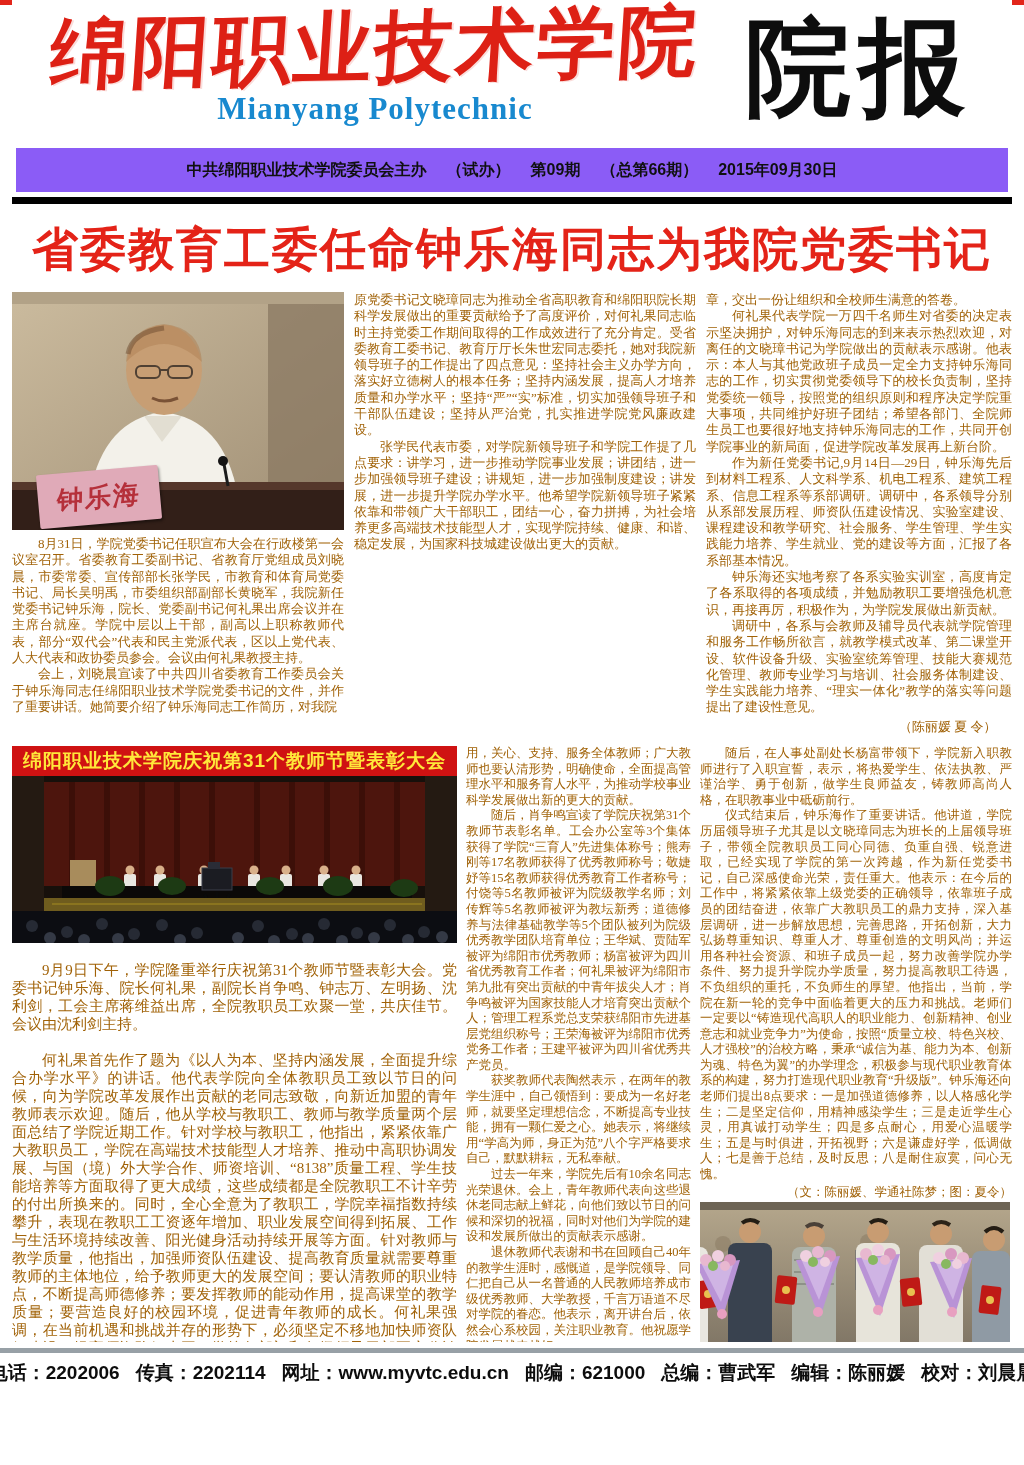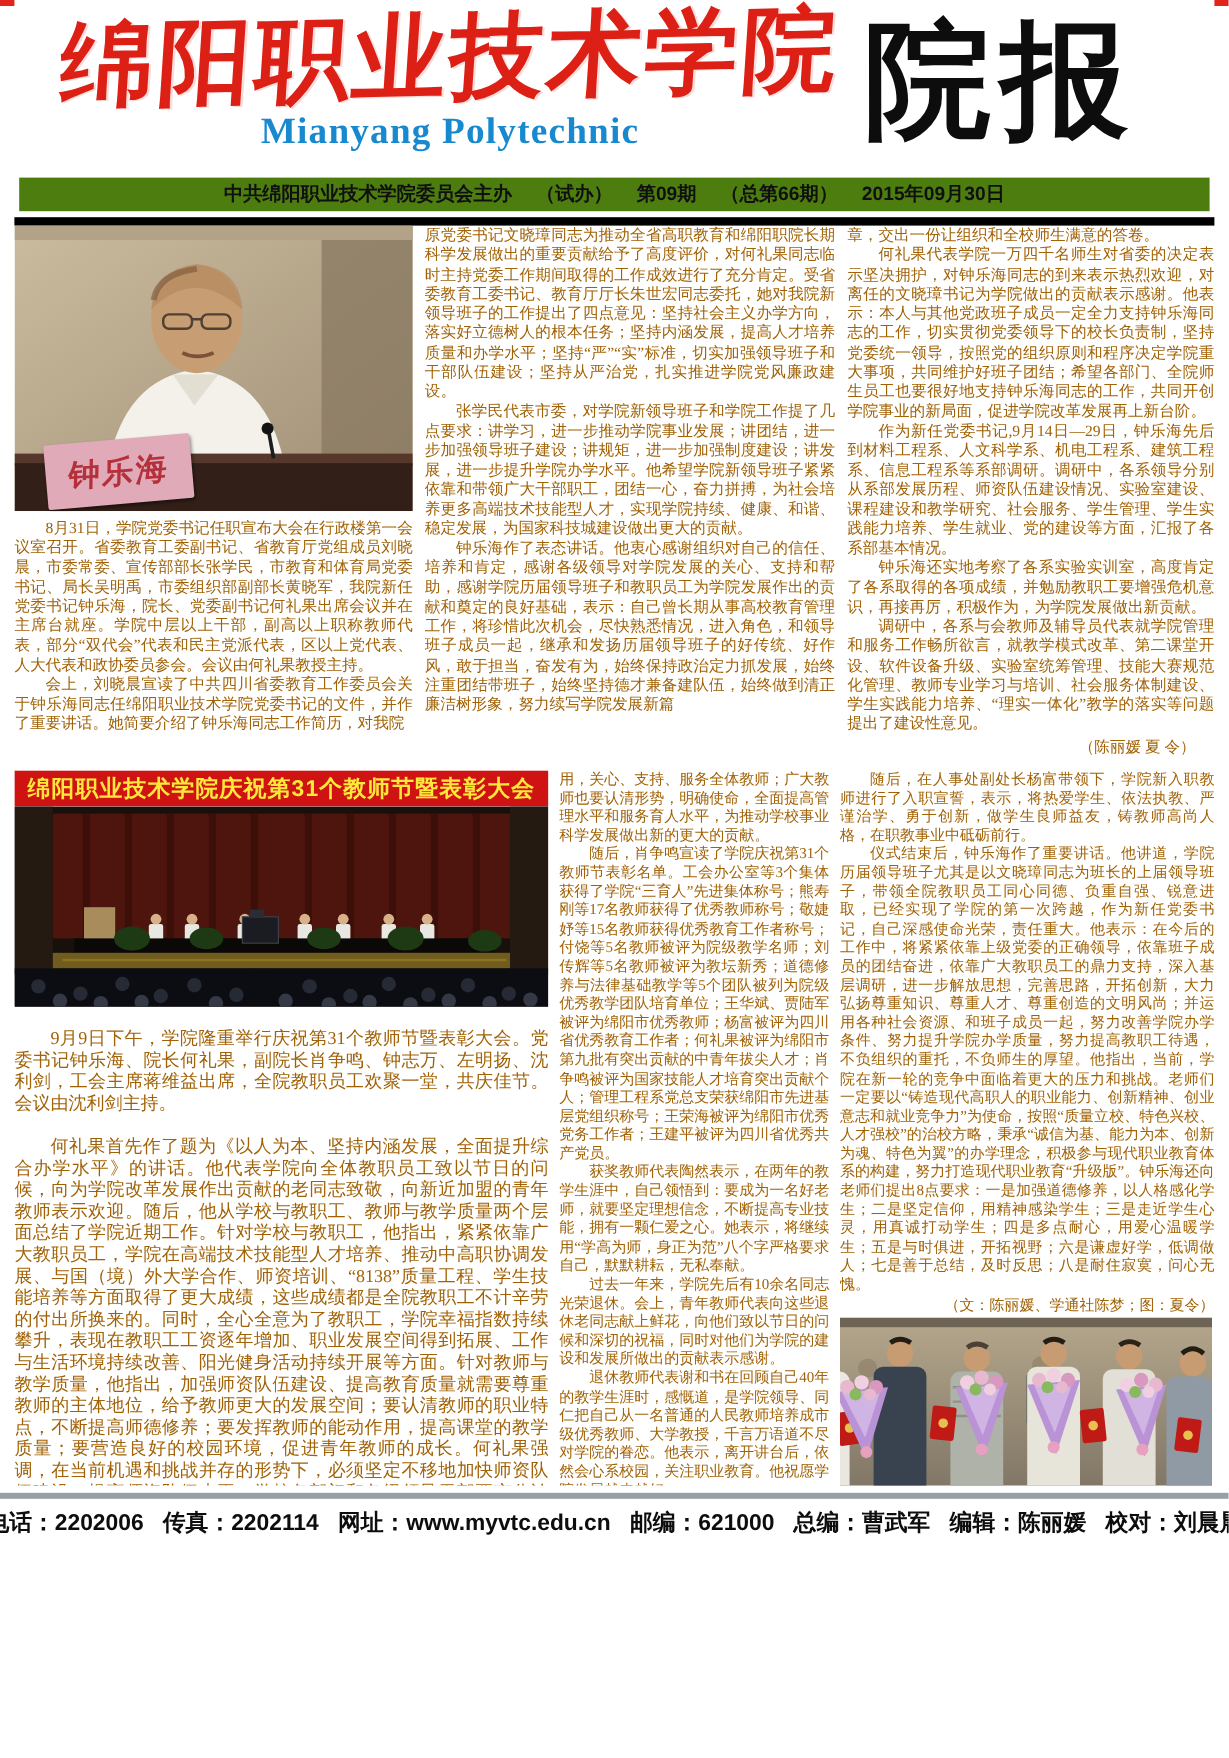--- a/index.html
+++ b/index.html
@@ -8,24 +8,24 @@
   .corner-mark{position:absolute;top:0;width:12px;height:5px;background:#e2251a;}
   .corner-mark.left{left:0;} .corner-mark.right{right:0;}
 
   
   .masthead{display:flex;align-items:flex-start;padding:8px 26px 0 30px;height:138px;}
   .masthead-left{width:690px;text-align:center;}
   .title-cn{font-size:78px;font-weight:bold;color:#dd2015;line-height:1.02;letter-spacing:3px;
             font-family:"Liberation Serif","DejaVu Serif",serif;
             transform:skewX(-5deg) rotate(-1.2deg);text-shadow:2px 1px 0 #e8564a33;}
   .title-en{font-size:31px;font-weight:bold;color:#1889cf;margin-top:3px;letter-spacing:1px;}
-  .paper-name{flex:1;text-align:left;font-size:106px;line-height:1.12;font-weight:900;color:#0d0d0d;
+  .paper-name{flex:1;text-align:center;font-size:106px;line-height:1.12;font-weight:900;color:#0d0d0d;
               font-family:"Liberation Sans","DejaVu Sans",sans-serif;letter-spacing:8px;}
 
-  .info-bar{margin:2px 16px 0;background:#4d7c0f;height:28px;display:flex;align-items:center;
+  .info-bar{margin:2px 16px 0;background:#8b5cf6;height:44px;display:flex;align-items:center;
             justify-content:center;gap:20px;font-family:"Liberation Sans","DejaVu Sans",sans-serif;
             font-weight:bold;font-size:16px;color:#101010;}
   .rule-black{height:7px;background:#000;margin:5px 12px 0;}
 
   
   .headline1{margin:15px 8px 11px;text-align:center;font-family:"Liberation Sans","DejaVu Sans",sans-serif;
              font-weight:900;font-size:46px;color:#e42318;letter-spacing:2px;white-space:nowrap;}
   .headline2{margin:9px 8px 12px;text-align:center;font-family:"Liberation Sans","DejaVu Sans",sans-serif;
              font-weight:900;font-size:51px;color:#e81c86;letter-spacing:5px;white-space:nowrap;}
 
@@ -85,20 +85,21 @@
 
   <div class="info-bar">
     <span>中共绵阳职业技术学院委员会主办</span>
     <span>（试办）</span>
     <span>第09期</span>
     <span>（总第66期）</span>
     <span>2015年09月30日</span>
   </div>
   <div class="rule-black"></div>
 
+  <h1 class="headline1">省委教育工委任命钟乐海同志为我院党委书记</h1>
   <div class="article article1">
     <div class="a1-col1">
       <div class="photo1">
         <svg width="332" height="238" viewBox="0 0 332 238">
           <defs>
             <linearGradient id="p1bg" x1="0" y1="0" x2="1" y2="1">
               <stop offset="0" stop-color="#cbbb9e"></stop>
                 <stop offset="1" stop-color="#9f8e74"></stop>
             </linearGradient>
           </defs>
@@ -124,21 +125,20 @@
         <div class="nameplate">
           <span class="nameplate-text">钟乐海</span>
         </div>
       </div>
       <p class="ind">8月31日，学院党委书记任职宣布大会在行政楼第一会议室召开。省委教育工委副书记、省教育厅党组成员刘晓晨，市委常委、宣传部部长张学民，市教育和体育局党委书记、局长吴明禹，市委组织部副部长黄晓军，我院新任党委书记钟乐海，院长、党委副书记何礼果出席会议并在主席台就座。学院中层以上干部，副高以上职称教师代表，部分“双代会”代表和民主党派代表，区以上党代表、人大代表和政协委员参会。会议由何礼果教授主持。</p>
       <p class="ind">会上，刘晓晨宣读了中共四川省委教育工作委员会关于钟乐海同志任绵阳职业技术学院党委书记的文件，并作了重要讲话。她简要介绍了钟乐海同志工作简历，对我院</p>
     </div>
     <div class="a1-col2">
       <p>原党委书记文晓璋同志为推动全省高职教育和绵阳职院长期科学发展做出的重要贡献给予了高度评价，对何礼果同志临时主持党委工作期间取得的工作成效进行了充分肯定。受省委教育工委书记、教育厅厅长朱世宏同志委托，她对我院新领导班子的工作提出了四点意见：坚持社会主义办学方向，落实好立德树人的根本任务；坚持内涵发展，提高人才培养质量和办学水平；坚持“严”“实”标准，切实加强领导班子和干部队伍建设；坚持从严治党，扎实推进学院党风廉政建设。</p>
       <p class="ind">张学民代表市委，对学院新领导班子和学院工作提了几点要求：讲学习，进一步推动学院事业发展；讲团结，进一步加强领导班子建设；讲规矩，进一步加强制度建设；讲发展，进一步提升学院办学水平。他希望学院新领导班子紧紧依靠和带领广大干部职工，团结一心，奋力拼搏，为社会培养更多高端技术技能型人才，实现学院持续、健康、和谐、稳定发展，为国家科技城建设做出更大的贡献。</p>
-      <p class="ind">钟乐海作了表态讲话。他衷心感谢组织对自己的信任、培养和肯定，感谢各级领导对学院发展的关心、支持和帮助，感谢学院历届领导班子和教职员工为学院发展作出的贡献和奠定的良好基础，表示：自己曾长期从事高校教育管理工作，将珍惜此次机会，尽快熟悉情况，进入角色，和领导班子成员一起，继承和发扬历届领导班子的好传统、好作风，敢于担当，奋发有为，始终保持政治定力抓发展，始终注重团结带班子，始终坚持德才兼备建队伍，始终做到清正廉洁树形象，努力续写学院发展新篇</p>
     </div>
     <div class="a1-col3">
       <p>章，交出一份让组织和全校师生满意的答卷。</p>
       <p class="ind">何礼果代表学院一万四千名师生对省委的决定表示坚决拥护，对钟乐海同志的到来表示热烈欢迎，对离任的文晓璋书记为学院做出的贡献表示感谢。他表示：本人与其他党政班子成员一定全力支持钟乐海同志的工作，切实贯彻党委领导下的校长负责制，坚持党委统一领导，按照党的组织原则和程序决定学院重大事项，共同维护好班子团结；希望各部门、全院师生员工也要很好地支持钟乐海同志的工作，共同开创学院事业的新局面，促进学院改革发展再上新台阶。</p>
       <p class="ind">作为新任党委书记,9月14日—29日，钟乐海先后到材料工程系、人文科学系、机电工程系、建筑工程系、信息工程系等系部调研。调研中，各系领导分别从系部发展历程、师资队伍建设情况、实验室建设、课程建设和教学研究、社会服务、学生管理、学生实践能力培养、学生就业、党的建设等方面，汇报了各系部基本情况。</p>
       <p class="ind">钟乐海还实地考察了各系实验实训室，高度肯定了各系取得的各项成绩，并勉励教职工要增强危机意识，再接再厉，积极作为，为学院发展做出新贡献。</p>
       <p class="ind">调研中，各系与会教师及辅导员代表就学院管理和服务工作畅所欲言，就教学模式改革、第二课堂开设、软件设备升级、实验室统筹管理、技能大赛规范化管理、教师专业学习与培训、社会服务体制建设、学生实践能力培养、“理实一体化”教学的落实等问题提出了建设性意见。</p>
       <p class="byline1">（陈丽媛 夏 令）</p>
     </div>
   </div>

